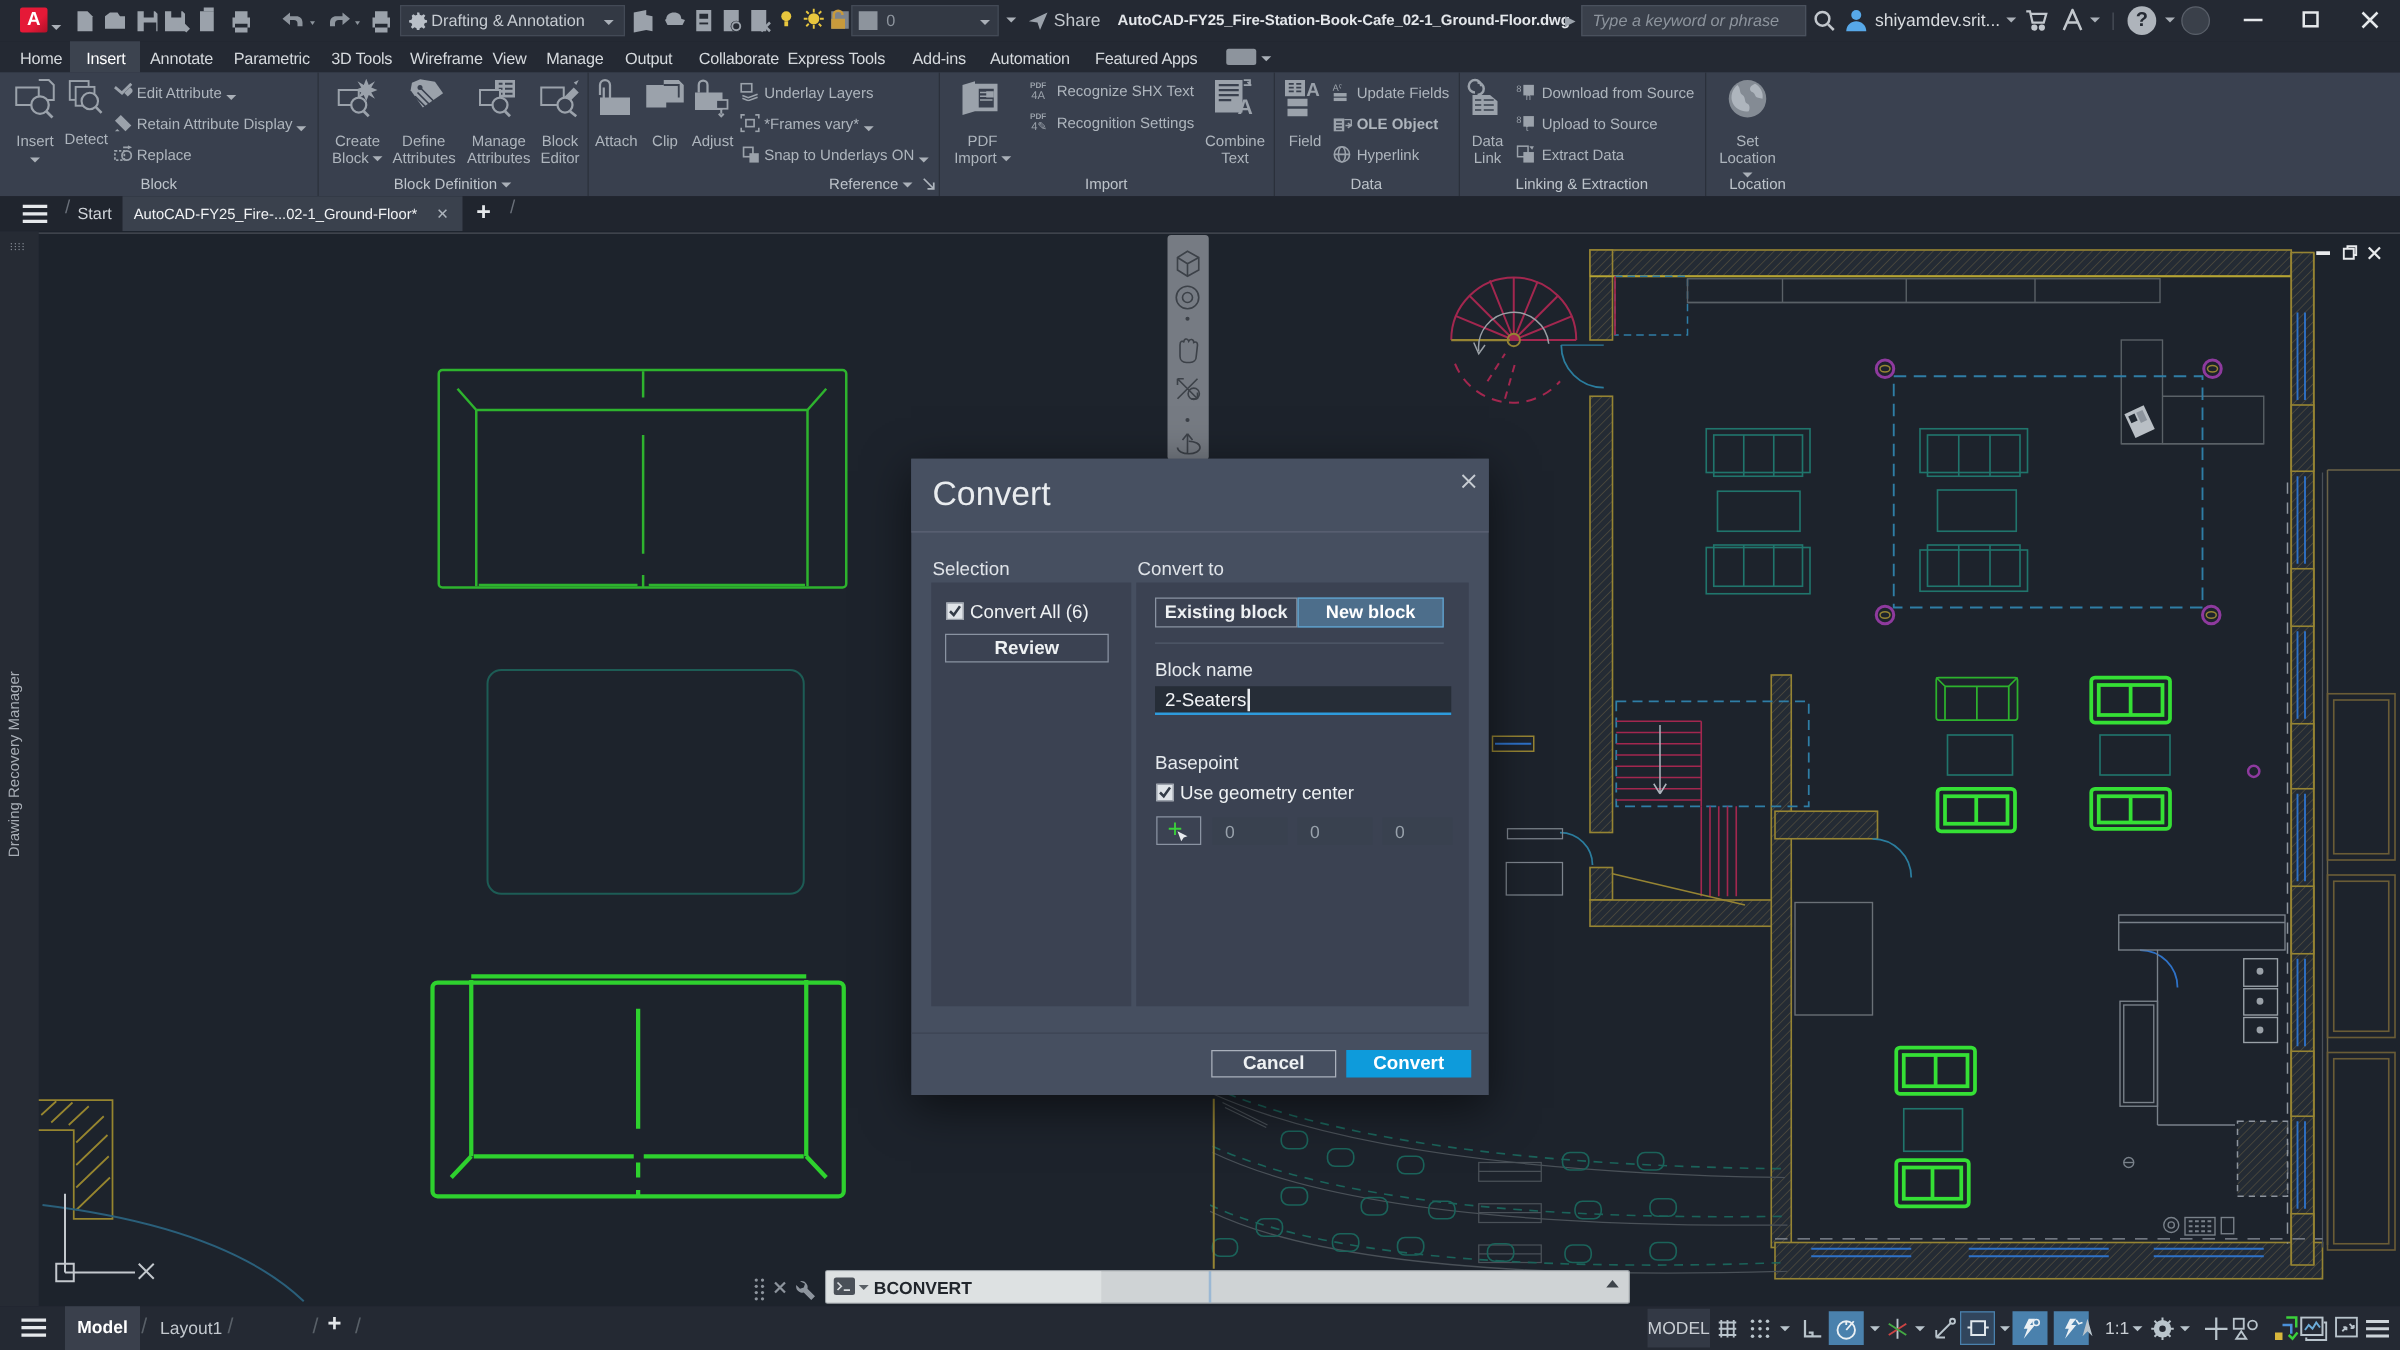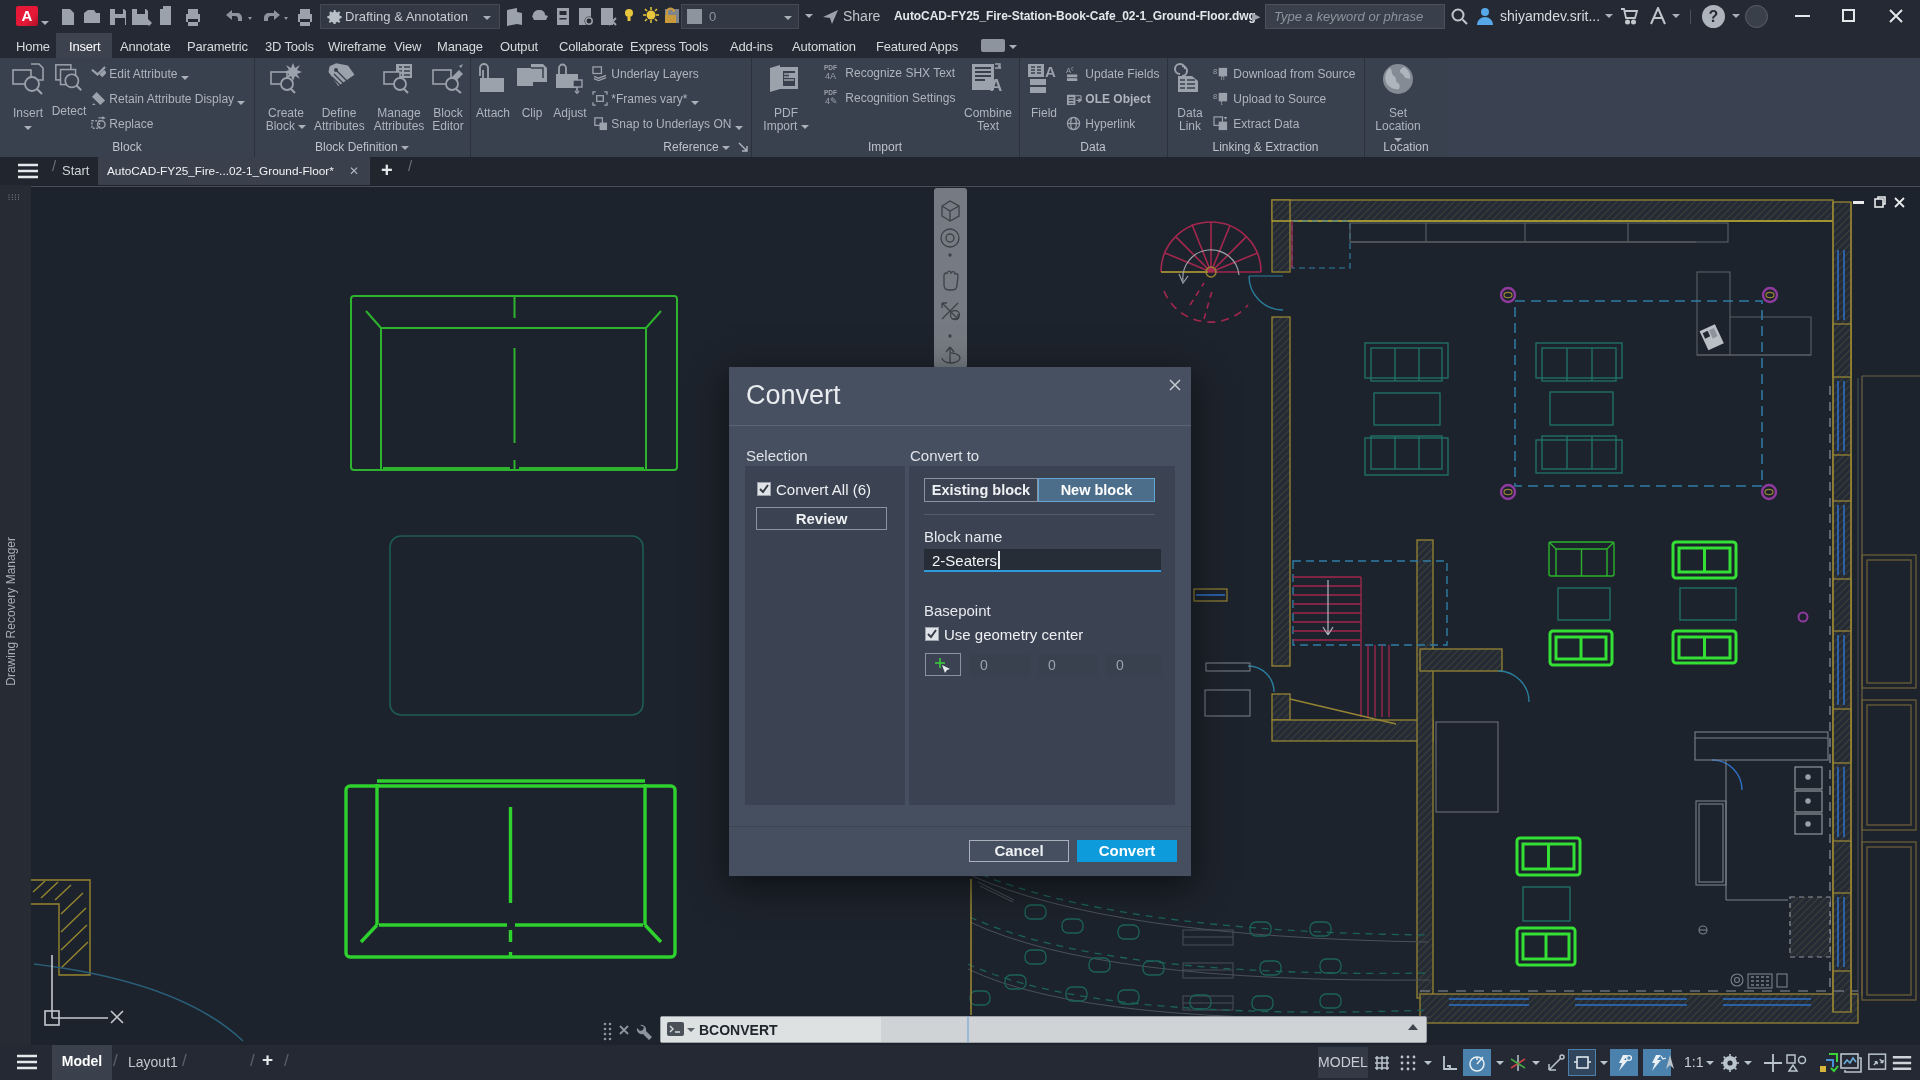--- a/index.html
+++ b/index.html
@@ -693,21 +693,21 @@
         <circle cx="3" cy="9" r="1.3"></circle>
         <circle cx="8" cy="9" r="1.3"></circle>
         <circle cx="3" cy="14" r="1.3"></circle>
         <circle cx="8" cy="14" r="1.3"></circle>
         <circle cx="3" cy="19" r="1.3"></circle>
         <circle cx="8" cy="19" r="1.3"></circle>
       </g>
       <path d="M18 6 l8 8 M26 6 l-8 8" stroke="#8d949d" stroke-width="1.8"></path>
       <path d="M38 5 a5 5 0 016 6 l6 6 l-3 3 l-6 -6 a5 5 0 01-6 -6 l3 3 l3 -1 l1 -3 z" fill="#8d949d"></path>
     </svg>
-  <div class="abs" style="left:660px;top:831px;width:767px;height:27px;background:#cfd3d5;border:1px solid #9aa0a5;border-radius:2px;">
+  <div class="abs" style="left:660px;top:831px;width:644px;height:27px;background:#cfd3d5;border:1px solid #9aa0a5;border-radius:2px;">
     <div style="position:absolute;left:0;top:0;width:220px;height:25px;background:#dde1e2;"></div>
     <div style="position:absolute;left:306px;top:0;width:2px;height:25px;background:rgba(90,150,210,0.45);"></div>
     <div style="position:absolute;left:6px;top:5px;width:17px;height:14px;background:#4a5058;border-radius:2px;"></div>
     <svg style="position:absolute;left:8px;top:8px;" width="12" height="9" viewBox="0 0 12 9">
         <path d="M1 1 l3 3 l-3 3 M6 7 h5" stroke="#d8dbde" stroke-width="1.4" fill="none"></path>
       </svg>
     <span class="caret" style="position:absolute;left:26px;top:11px;border-top-color:#5a6066;"></span>
     <span style="position:absolute;left:38px;top:5px;color:#21262c;font-size:14px;font-weight:bold;">BCONVERT</span>
     <span style="position:absolute;right:8px;top:7px;width:0;height:0;border-left:5px solid transparent;border-right:5px solid transparent;border-bottom:6px solid #3e444b;"></span>
   </div>

